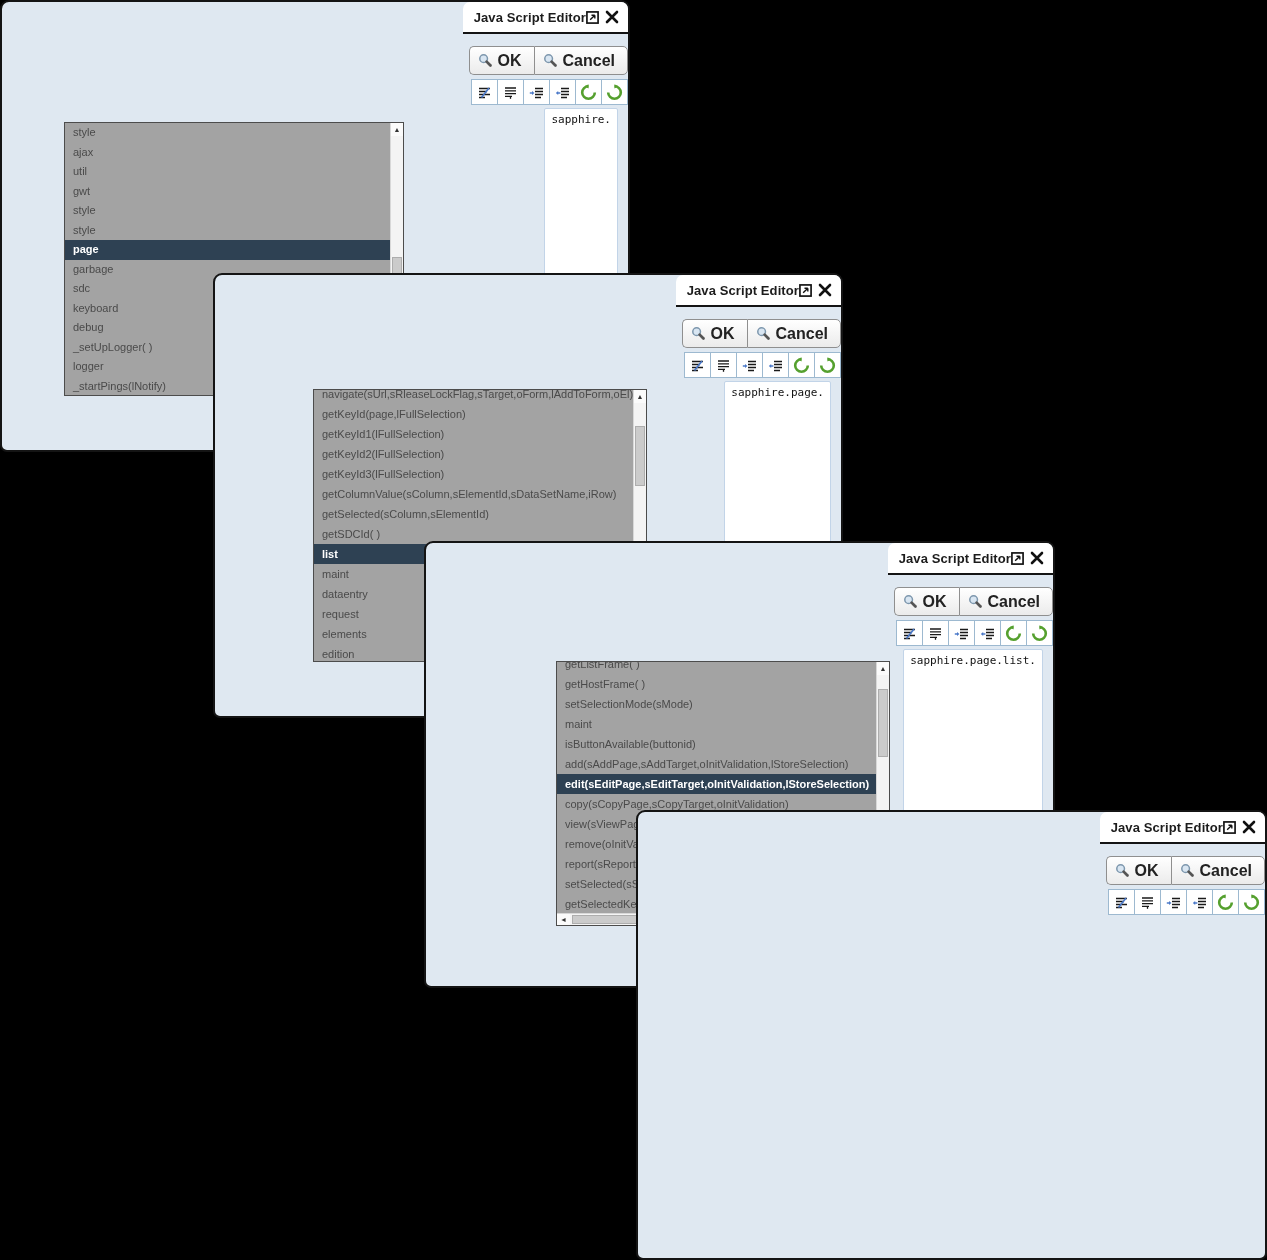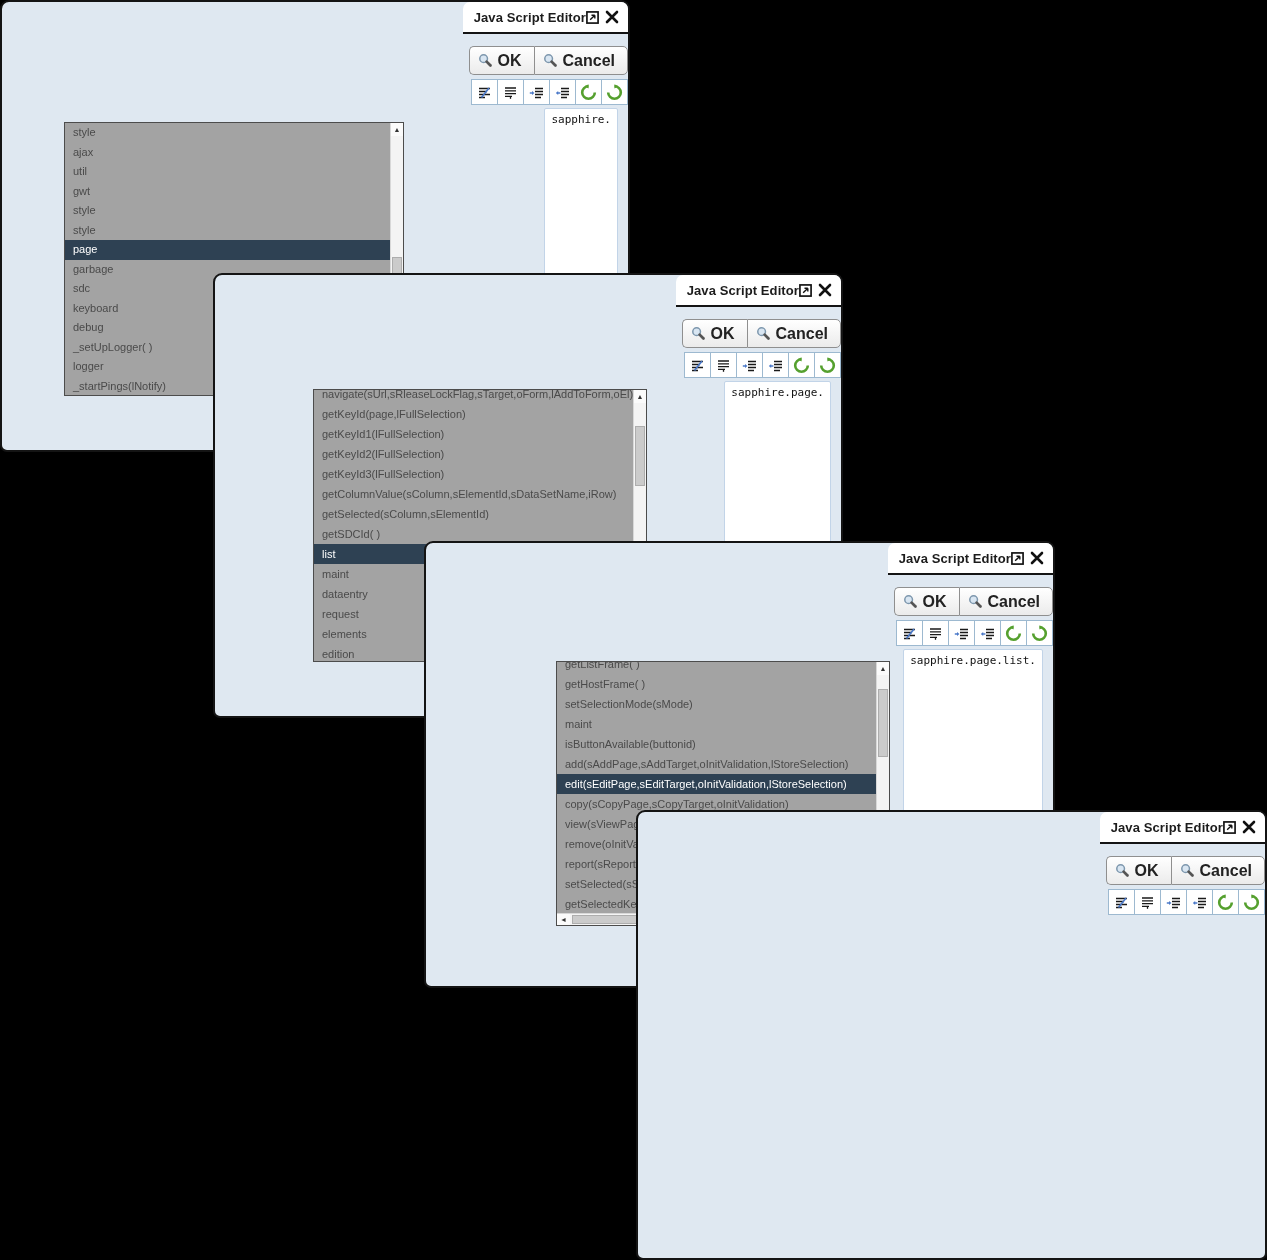--- a/index.html
+++ b/index.html
@@ -51,21 +51,21 @@
     list-style:none;overflow:hidden;
   }
   .has-hscroll .dd-list{bottom:12px;}
   .dd-item{
     font-size:11px;color:#4a4a4a;padding-left:8px;white-space:nowrap;overflow:hidden;
   }
   .dd1 .dd-item{height:19.5px;line-height:19.5px;}
   .dd2 .dd-item,.dd3 .dd-item{height:20px;line-height:20px;}
   .dd2 .dd-item:first-child{margin-top:-6px;}
   .dd3 .dd-item:first-child{margin-top:-8px;}
-  .dd-item.selected{background:#2e4153;color:#fff;}
+  .dd-item.selected{background:#2e4153;color:#fff;font-weight:bold;}
   .vscroll{
     position:absolute;top:0;right:0;bottom:0;width:13px;background:#f4f4f4;
     border-left:1px solid #d8d8d8;box-sizing:border-box;
   }
   .has-hscroll .vscroll{bottom:12px;}
   .vs-up,.vs-down{
     position:absolute;left:0;right:0;height:13px;display:flex;align-items:center;
     justify-content:center;font-size:7px;color:#333;background:#fbfbfb;
   }
   .vs-up{top:0;} .vs-down{bottom:0;}

